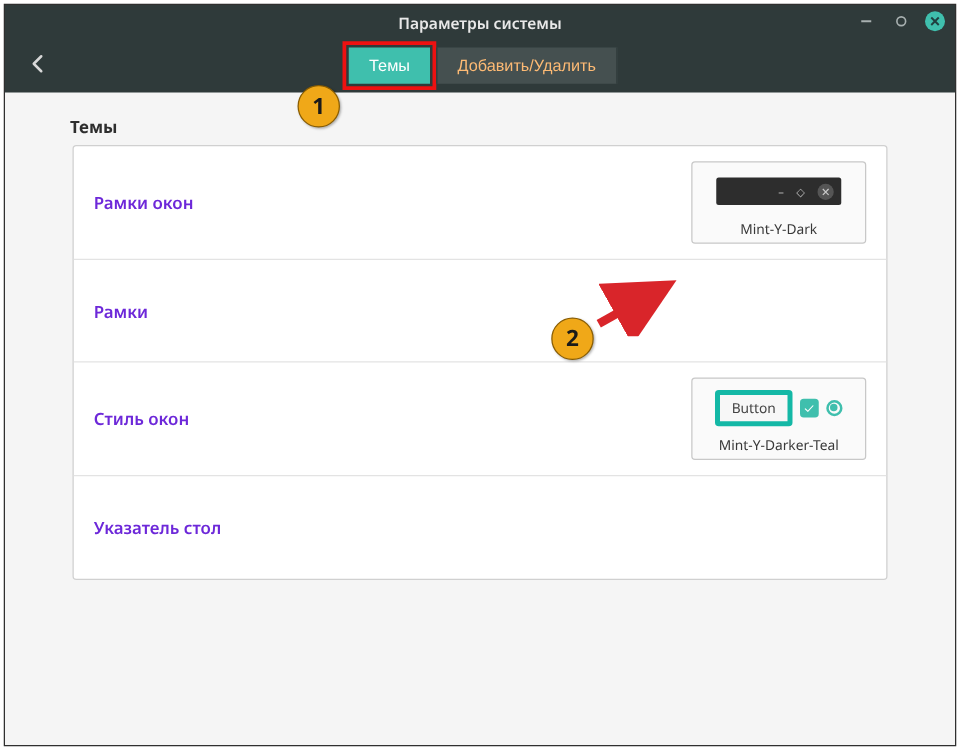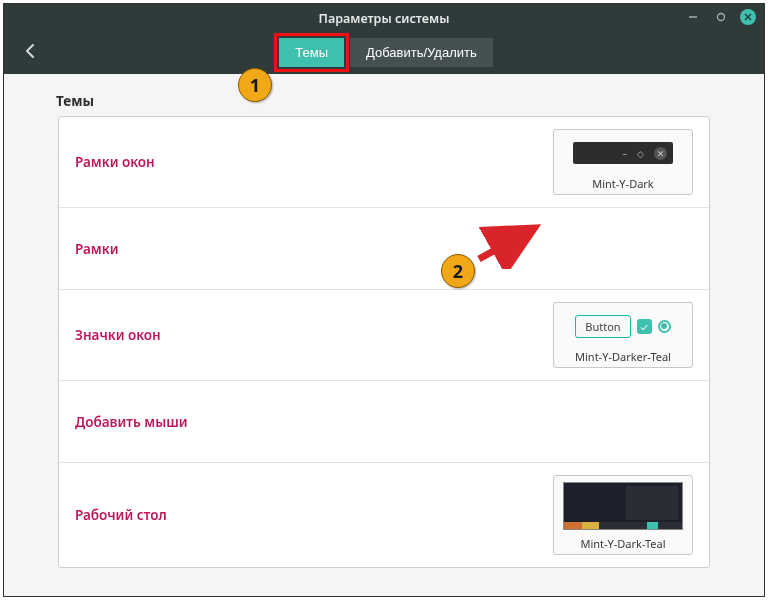--- a/index.html
+++ b/index.html
@@ -73,21 +73,21 @@
   .tabs {
     display: flex;
     justify-content: center;
     gap: 0;
     align-items: center;
     height: 40px;
   }
   .tab {
     padding: 7px 16px;
     font-size: 13px;
-    color: #ffffff;
+    color: #fdba74;
     background: #455050;
     border: none;
     cursor: pointer;
   }
   .tab.active {
     background: #3fbfad;
     color: #fff;
   }
   .tab.mid { border-left: 1px solid #2f3a3a; border-right:1px solid #2f3a3a;}
   .tab-highlight {
@@ -114,21 +114,21 @@
     display: flex;
     align-items: center;
     justify-content: space-between;
     padding: 12px 16px;
     border-bottom: 1px solid #e3e3e3;
     min-height: 82px;
   }
   .row:last-child { border-bottom: none; }
   .row-label {
     font-size: 13.5px;
-    color: #be185d;
+    color: #6d28d9;
     font-weight: 600;
   }
   .chooser {
     width: 140px;
     border: 1px solid #c8c8c8;
     border-radius: 3px;
     background: #fafafa;
     display: flex;
     flex-direction: column;
     align-items: center;
@@ -178,21 +178,21 @@
   .pv-folder::after {
     content:'';
     position:absolute;
     top:4px; left:0; right:0;
     height:1.5px;
     background:#2f9f91;
   }
   
   .pv-controls { display:flex; align-items:center; gap:6px; }
   .pv-controls .btn {
-    border:1px solid #14b8a6; border-radius:3px; background:#f7f7f7;
+    border:4px solid #14b8a6; border-radius:3px; background:#f7f7f7;
     padding: 3px 9px; font-size:11px; color:#444;
   }
   .pv-controls .chk {
     width:15px;height:15px;border-radius:3px;background:#3fbfad;color:#fff;font-size:11px;
     display:flex;align-items:center;justify-content:center;
   }
   .pv-controls .rad {
     width:13px;height:13px;border-radius:50%;border:2px solid #3fbfad;
     display:flex;align-items:center;justify-content:center;
   }
@@ -294,49 +294,37 @@
           </div>
           <span class="label">Mint-Y-Dark</span>
         </div>
       </div>
 
       <div class="row">
         <span class="row-label">Рамки</span>
       </div>
 
       <div class="row">
-        <span class="row-label">Значки окон</span>
+        <span class="row-label">Стиль окон</span>
         <div class="chooser">
           <div class="preview">
             <div class="pv-controls">
               <span class="btn">Button</span>
               <span class="chk">✓</span>
               <span class="rad"></span>
             </div>
           </div>
           <span class="label">Mint-Y-Darker-Teal</span>
         </div>
       </div>
 
       <div class="row">
-        <span class="row-label">Добавить мыши</span>
-      </div>
-
-      <div class="row">
-        <span class="row-label">Рабочий стол</span>
-        <div class="chooser tall">
-          <div class="preview">
-            <div class="pv-desk">
-              <div class="cal"></div>
-              <div class="bar"></div>
-            </div>
-          </div>
-          <span class="label">Mint-Y-Dark-Teal</span>
-        </div>
-      </div>
+        <span class="row-label">Указатель стол</span>
+      </div>
+
 
     </div>
   </div>
 
   <div class="marker" style="left:234px; top:64px;">1</div>
   <div class="marker" style="left:437px; top:250px;">2</div>
   <svg class="arrow" style="left:470px; top:215px;" width="70" height="50">
     <defs>
       <marker id="ah" markerWidth="8" markerHeight="8" refX="6" refY="4" orient="auto">
         <path d="M0,0 L8,4 L0,8 Z" fill="#d9252a"></path>

